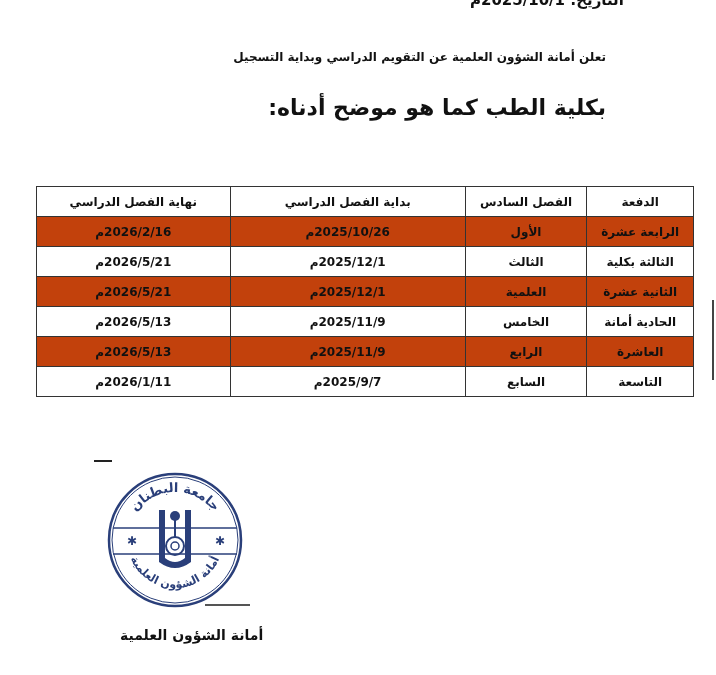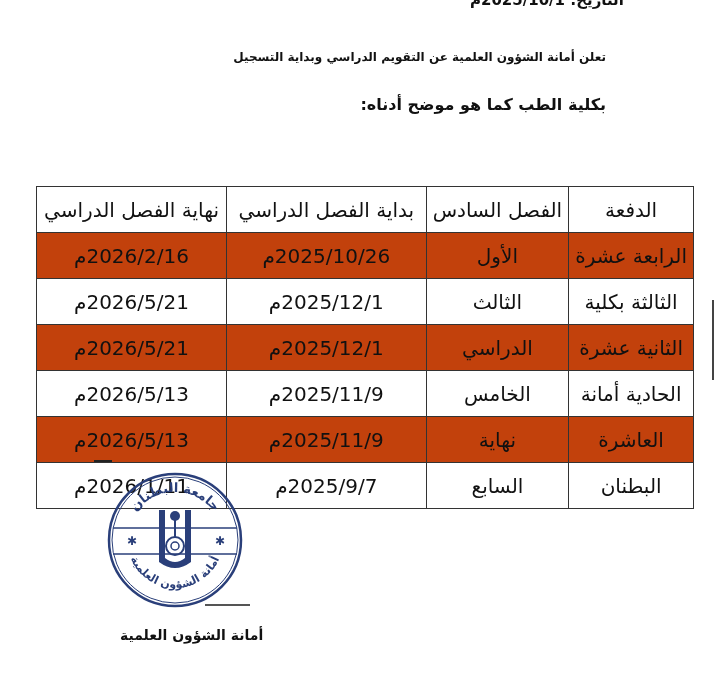--- a/index.html
+++ b/index.html
@@ -1,23 +1,23 @@
 <!DOCTYPE html>
 <html><head>
 <meta charset="utf-8">
 <style>
   html, body { margin:0; padding:0; }
   body { width:716px; height:675px; background:#ffffff; position:relative; overflow:hidden;
          font-family:"DejaVu Sans", sans-serif; color:#111; }
   .date { position:absolute; top:-9px; left:470px; font-size:15px; font-weight:bold; direction:rtl; }
   .line1 { position:absolute; top:50px; right:110px; font-size:12px; font-weight:bold; direction:rtl; white-space:nowrap; }
-  .line2 { position:absolute; top:95px; right:110px; font-size:16px; font-weight:bold; direction:rtl; white-space:nowrap; }
+  .line2 { position:absolute; top:95px; right:110px; font-size:22px; font-weight:bold; direction:rtl; white-space:nowrap; }
   table.sched { position:absolute; top:186px; left:36px; width:658px; border-collapse:collapse; direction:rtl; }
   table.sched th, table.sched td { border:1.5px solid #333; height:29px; text-align:center;
-         font-size:20px; font-weight:normal; padding:8px 6px; white-space:nowrap; }
+         font-size:12px; font-weight:bold; padding:0 6px; white-space:nowrap; }
   table.sched tr.shade td { background:#c2410c; }
   table.sched th { background:#ffffff; }
   .col-batch { width:95px; }
   .col-sem { width:110px; }
   .col-start { width:230px; }
   .col-end { width:185px; }
   table.sched td.batch { }
   .seal { position:absolute; top:470px; left:105px; width:140px; height:140px; }
   .dash { position:absolute; top:460px; left:94px; width:18px; height:2px; background:#222; }
   .dash2 { position:absolute; top:604px; left:205px; width:45px; height:2px; background:#555; }
@@ -49,38 +49,38 @@
       <td>2026/2/16م</td>
     </tr>
     <tr>
       <td class="batch">الثالثة بكلية</td>
       <td>الثالث</td>
       <td>2025/12/1م</td>
       <td>2026/5/21م</td>
     </tr>
     <tr class="shade">
       <td class="batch">الثانية عشرة</td>
-      <td>الدراسي</td>
+      <td>العلمية</td>
       <td>2025/12/1م</td>
       <td>2026/5/21م</td>
     </tr>
     <tr>
       <td class="batch">الحادية أمانة</td>
       <td>الخامس</td>
       <td>2025/11/9م</td>
       <td>2026/5/13م</td>
     </tr>
     <tr class="shade">
       <td class="batch">العاشرة</td>
-      <td>نهاية</td>
+      <td>الرابع</td>
       <td>2025/11/9م</td>
       <td>2026/5/13م</td>
     </tr>
     <tr>
-      <td class="batch">البطنان</td>
+      <td class="batch">التاسعة</td>
       <td>السابع</td>
       <td>2025/9/7م</td>
       <td>2026/1/11م</td>
     </tr>
   </tbody>
 </table>
 
 <div class="dash"></div>
 
 <svg class="seal" viewBox="0 0 140 140">

